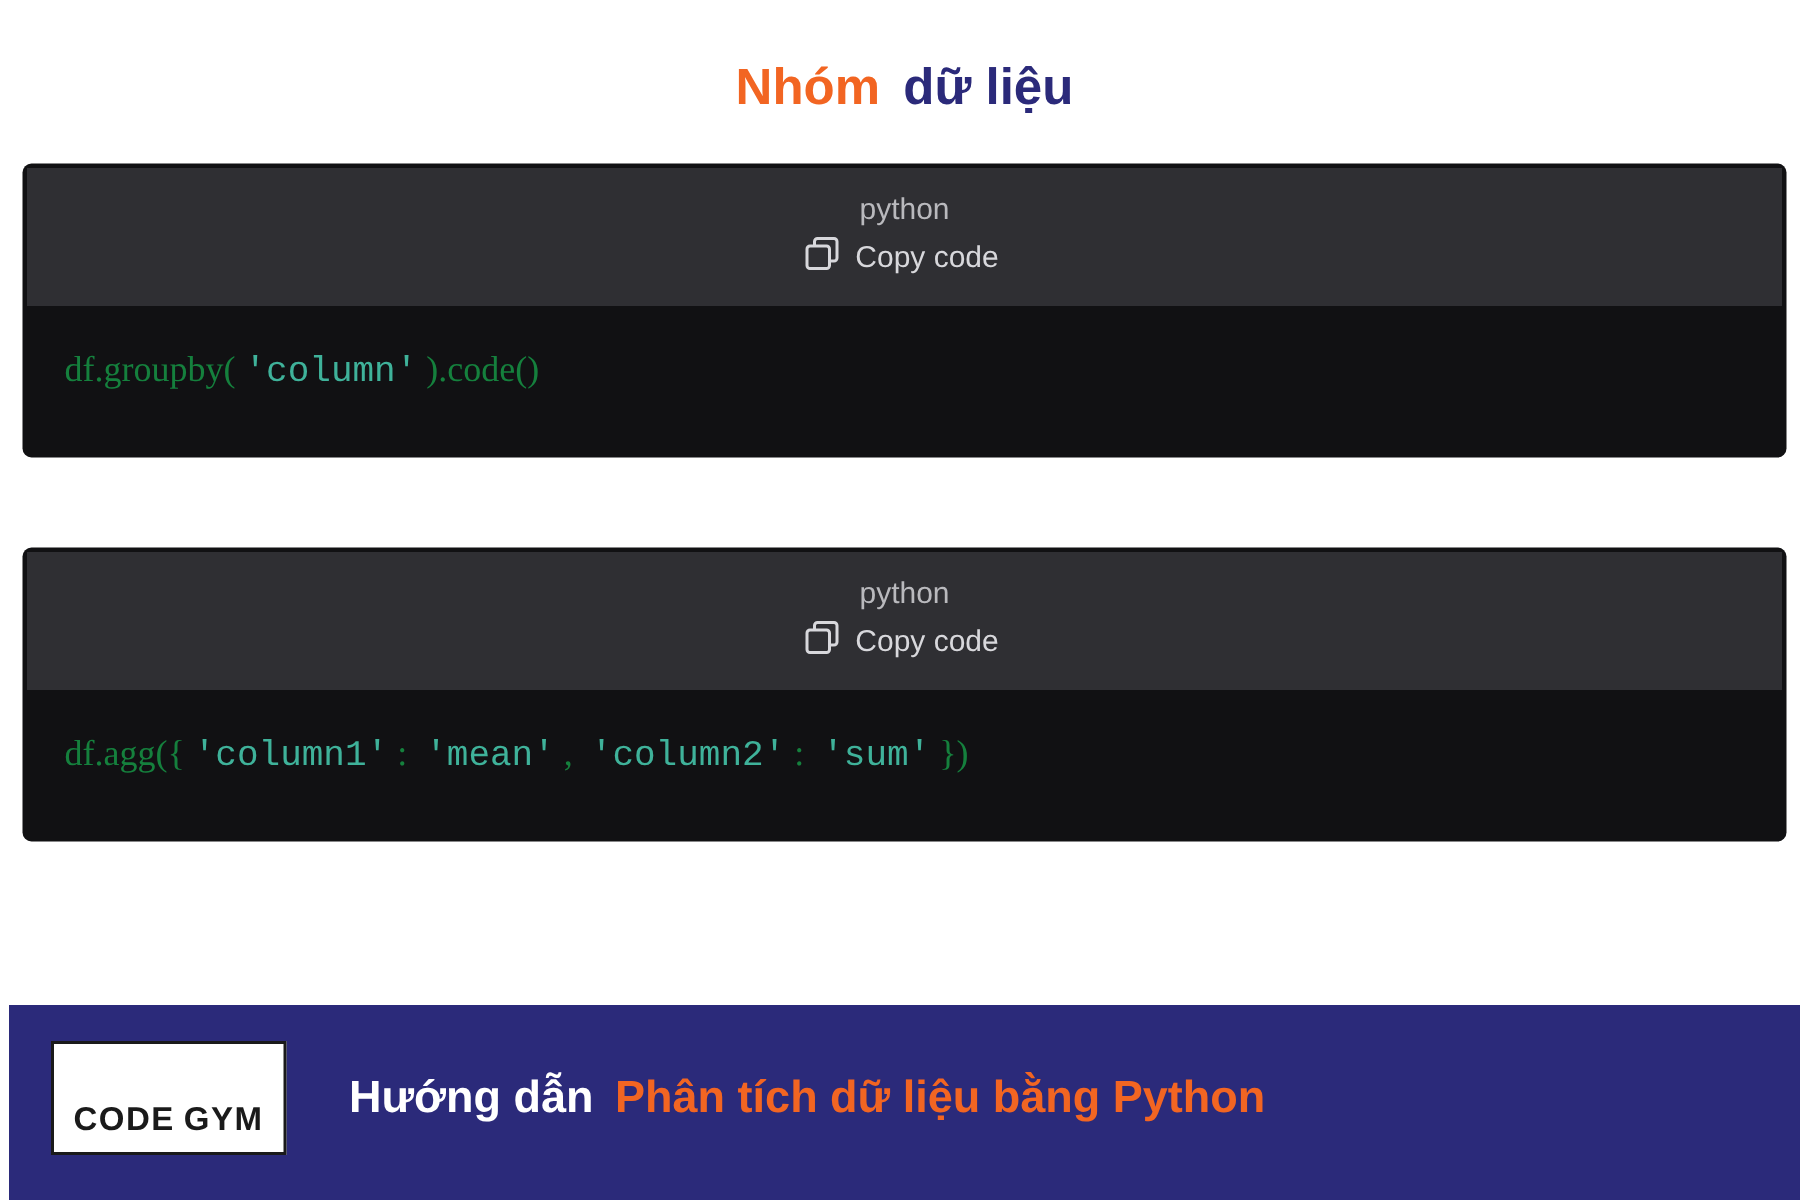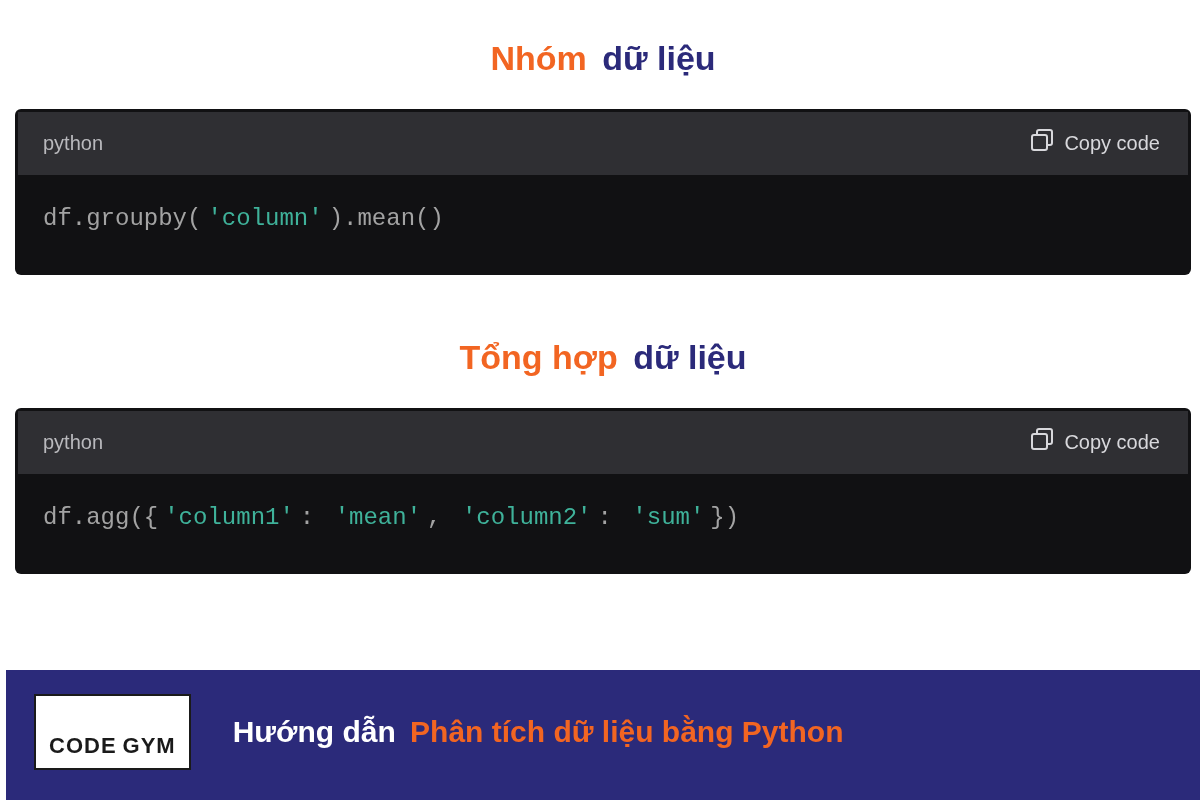--- a/index.html
+++ b/index.html
@@ -33,20 +33,21 @@
     background: #111113;
   }
   .code-header {
     display: flex;
     align-items: center;
     justify-content: space-between;
     background: #2f2f33;
     padding: 14px 22px;
     color: #b9b9bd;
     font-size: 20px;
+    flex-direction: column;
   }
   .copy-group {
     display: flex;
     align-items: flex-start;
     gap: 10px;
     color: #d8d8dc;
     cursor: pointer;
     font-size: 20px;
   }
   .copy-icon {
@@ -65,21 +66,21 @@
   }
   .copy-icon::before { top: 0; left: 5px; }
   .copy-icon::after { top: 5px; left: 0; background: #2f2f33; }
   .code-body {
     padding: 30px 22px 40px 22px;
     font-family: "SFMono-Regular", Consolas, "Liberation Mono", Menlo, monospace;
     font-size: 24px;
     color: #e8e8ea;
     white-space: pre;
   }
-  .tok-plain { color: #a3a3a3; }
+  .tok-plain { color: #15803d; font-family: Liberation Serif, serif; }
   .tok-str { color: #3fb29a; }
   .footer {
     background: #2b2a7a;
     color: #ffffff;
     padding: 24px 28px 30px 28px;
     display: flex;
     align-items: center;
     gap: 36px;
   }
   .logo {
@@ -112,26 +113,23 @@
     <span class="orange">Nhóm</span><span class="navy"> dữ liệu</span>
   </h2>
   <div class="code-block">
     <div class="code-header">
       <span>python</span>
       <div class="copy-group">
         <span class="copy-icon"></span>
         <span>Copy code</span>
       </div>
     </div>
-    <div class="code-body"><span class="tok-plain">df.groupby(</span><span class="tok-str">'column'</span><span class="tok-plain">).mean()</span></div>
+    <div class="code-body"><span class="tok-plain">df.groupby(</span><span class="tok-str">'column'</span><span class="tok-plain">).code()</span></div>
   </div>
 
-  <h2 class="section-title">
-    <span class="orange">Tổng hợp</span><span class="navy"> dữ liệu</span>
-  </h2>
   <div class="code-block">
     <div class="code-header">
       <span>python</span>
       <div class="copy-group">
         <span class="copy-icon"></span>
         <span>Copy code</span>
       </div>
     </div>
     <div class="code-body"><span class="tok-plain">df.agg({</span><span class="tok-str">'column1'</span><span class="tok-plain">: </span><span class="tok-str">'mean'</span><span class="tok-plain">, </span><span class="tok-str">'column2'</span><span class="tok-plain">: </span><span class="tok-str">'sum'</span><span class="tok-plain">})</span></div>
   </div>

